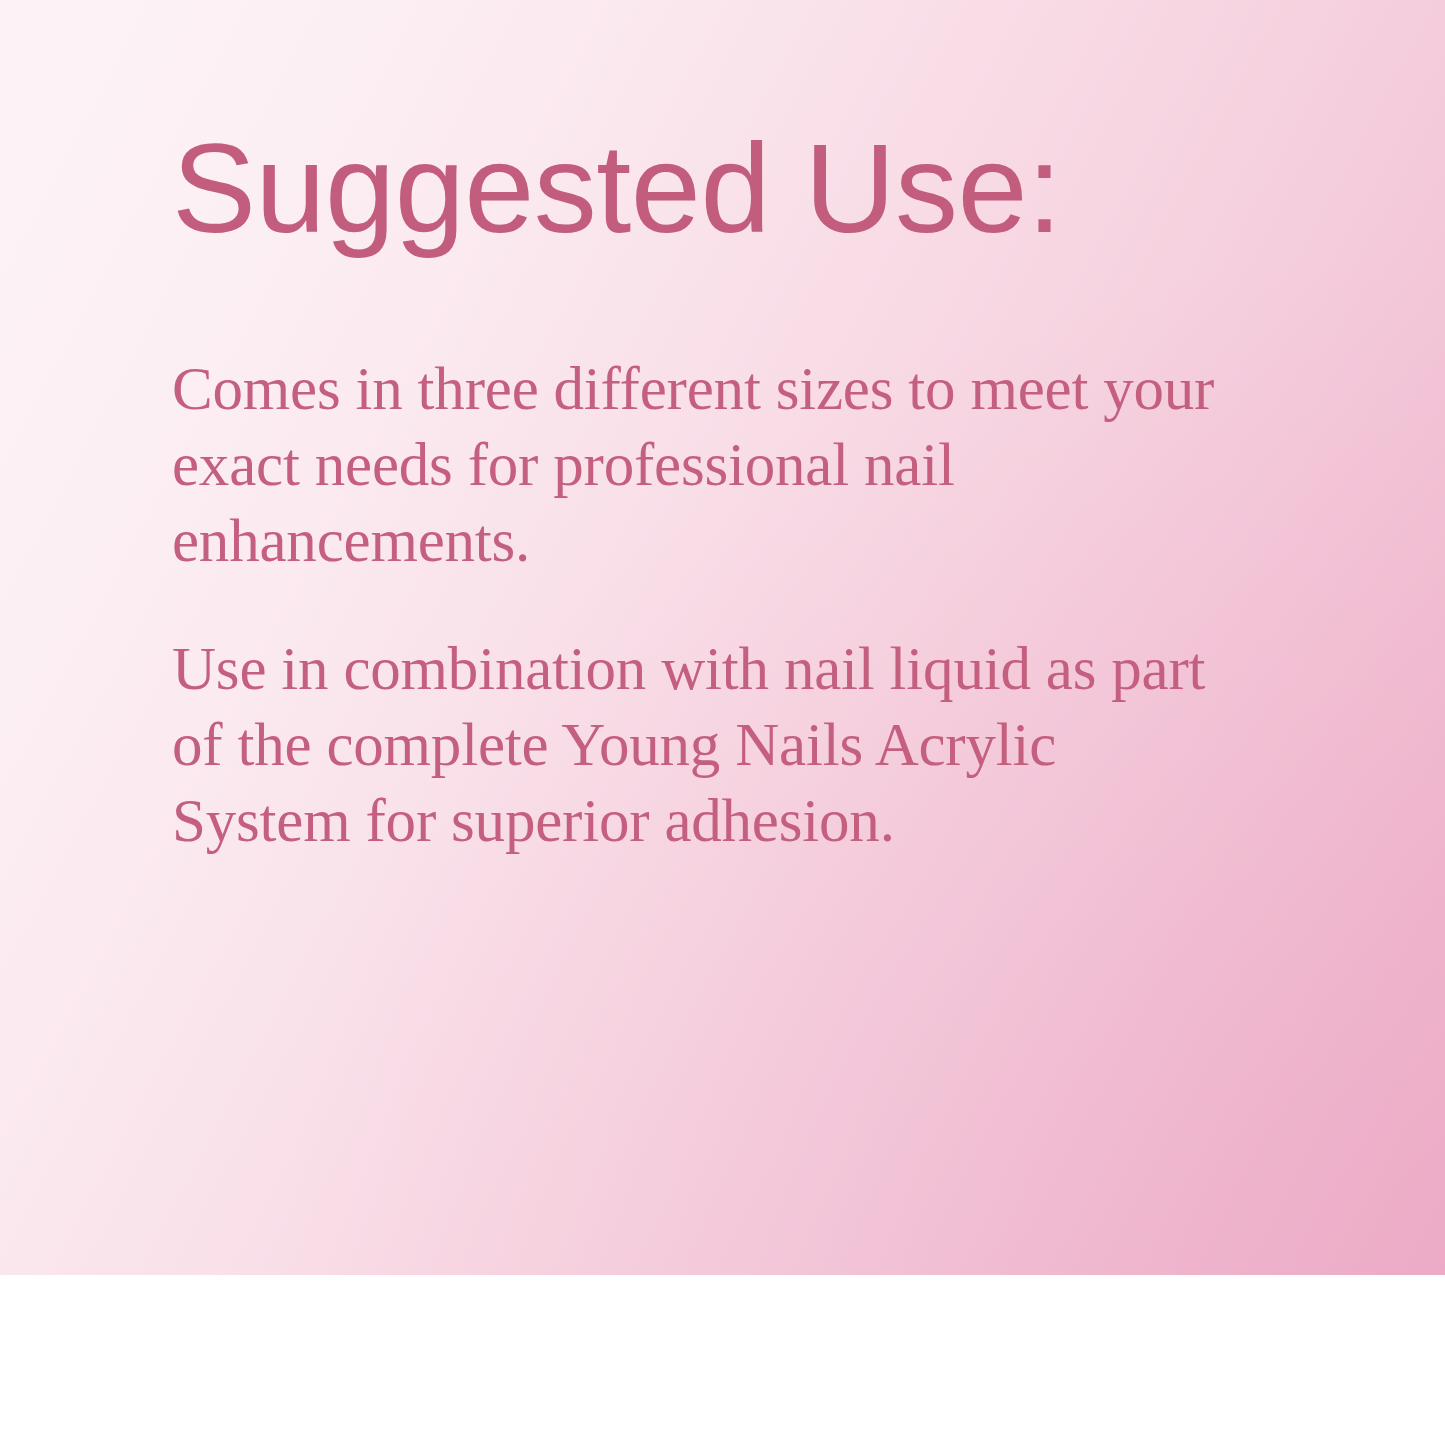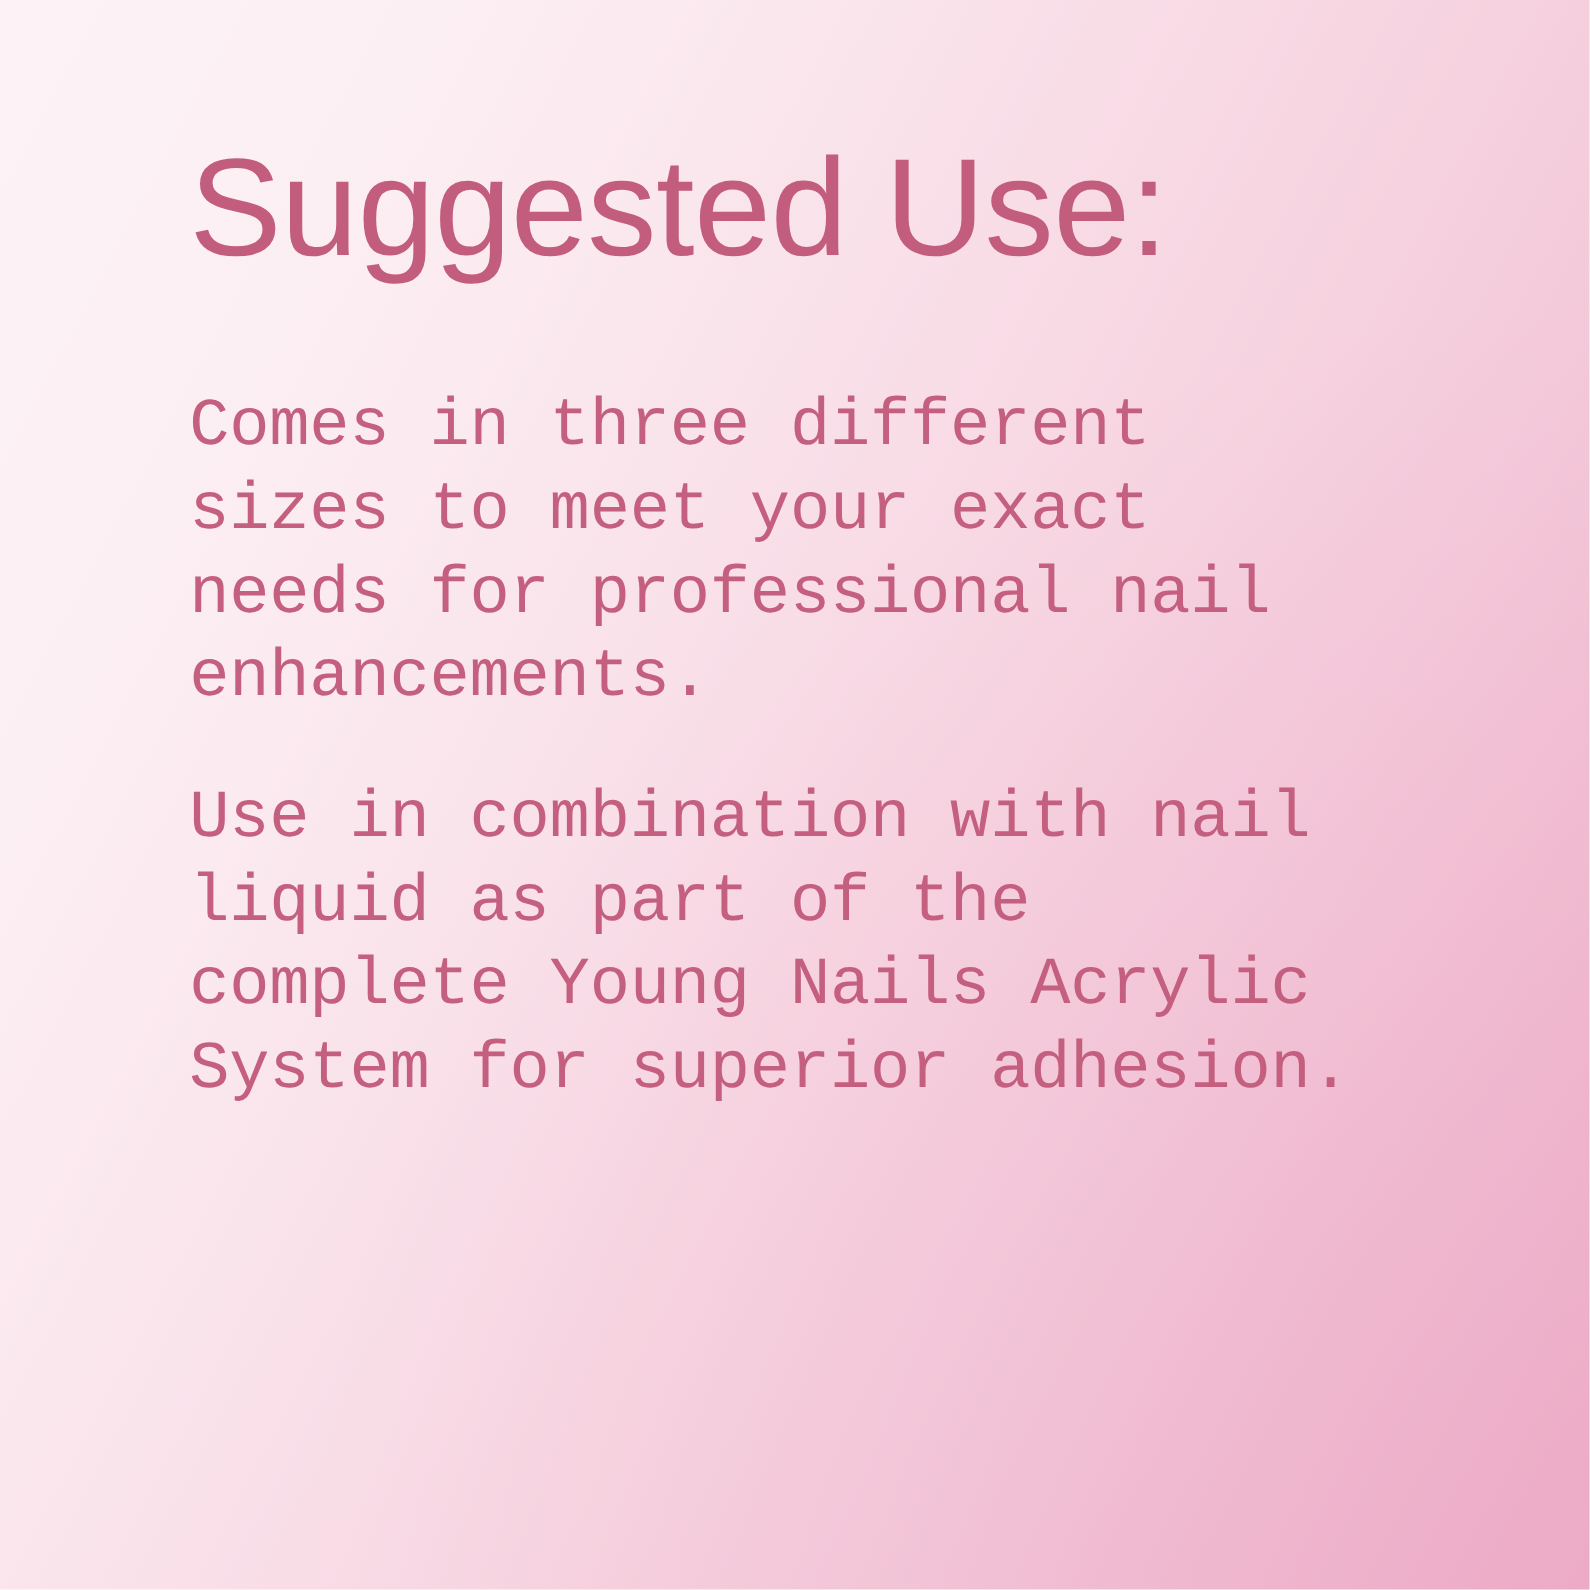--- a/index.html
+++ b/index.html
@@ -12,21 +12,21 @@
     width: 1445px;
     height: 1445px;
     overflow: hidden;
     font-family: "Liberation Sans", sans-serif;
   }
 
   
   .canvas {
     position: relative;
     width: 1445px;
-    height: 1445px;
+    height: 1275px;
     box-sizing: border-box;
     
     background:
       linear-gradient(
         118deg,
         #fdf3f6 0%,
         #fcf0f4 14%,
         #fbeaf0 28%,
         #f9e0e9 42%,
         #f7d6e2 56%,
@@ -71,21 +71,21 @@
     color: #c25d7e;
     white-space: nowrap;
   }
 
   .body-block {
     margin-top: 92px;
   }
 
   .body-paragraph {
     margin: 0;
-    font-family: Liberation Mono, monospace;
+    font-family: Liberation Serif, serif;
     font-size: 61px;
     line-height: 76px;
     font-weight: 300;
     letter-spacing: -0.2px;
     color: #c45f7f;
   }
 
   .body-paragraph + .body-paragraph {
     margin-top: 52px;
   }

